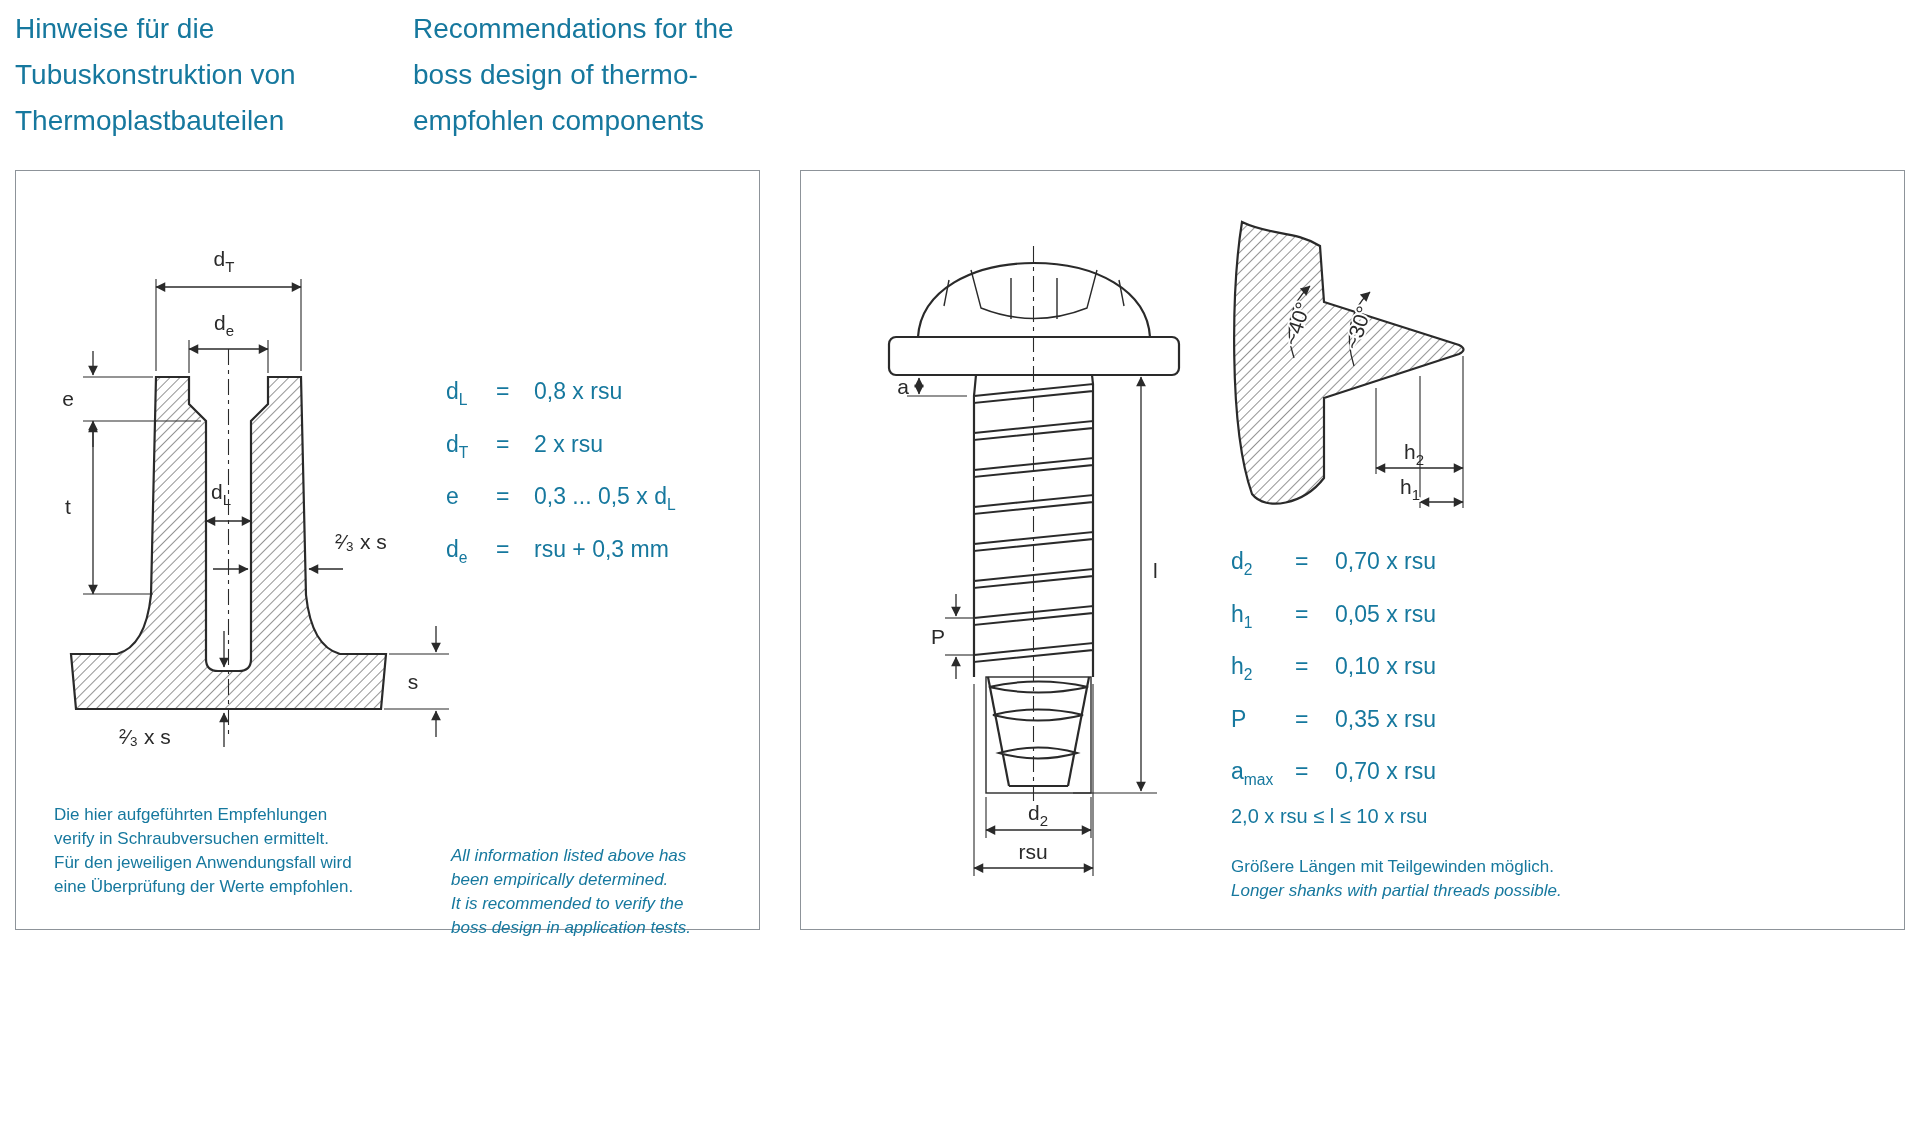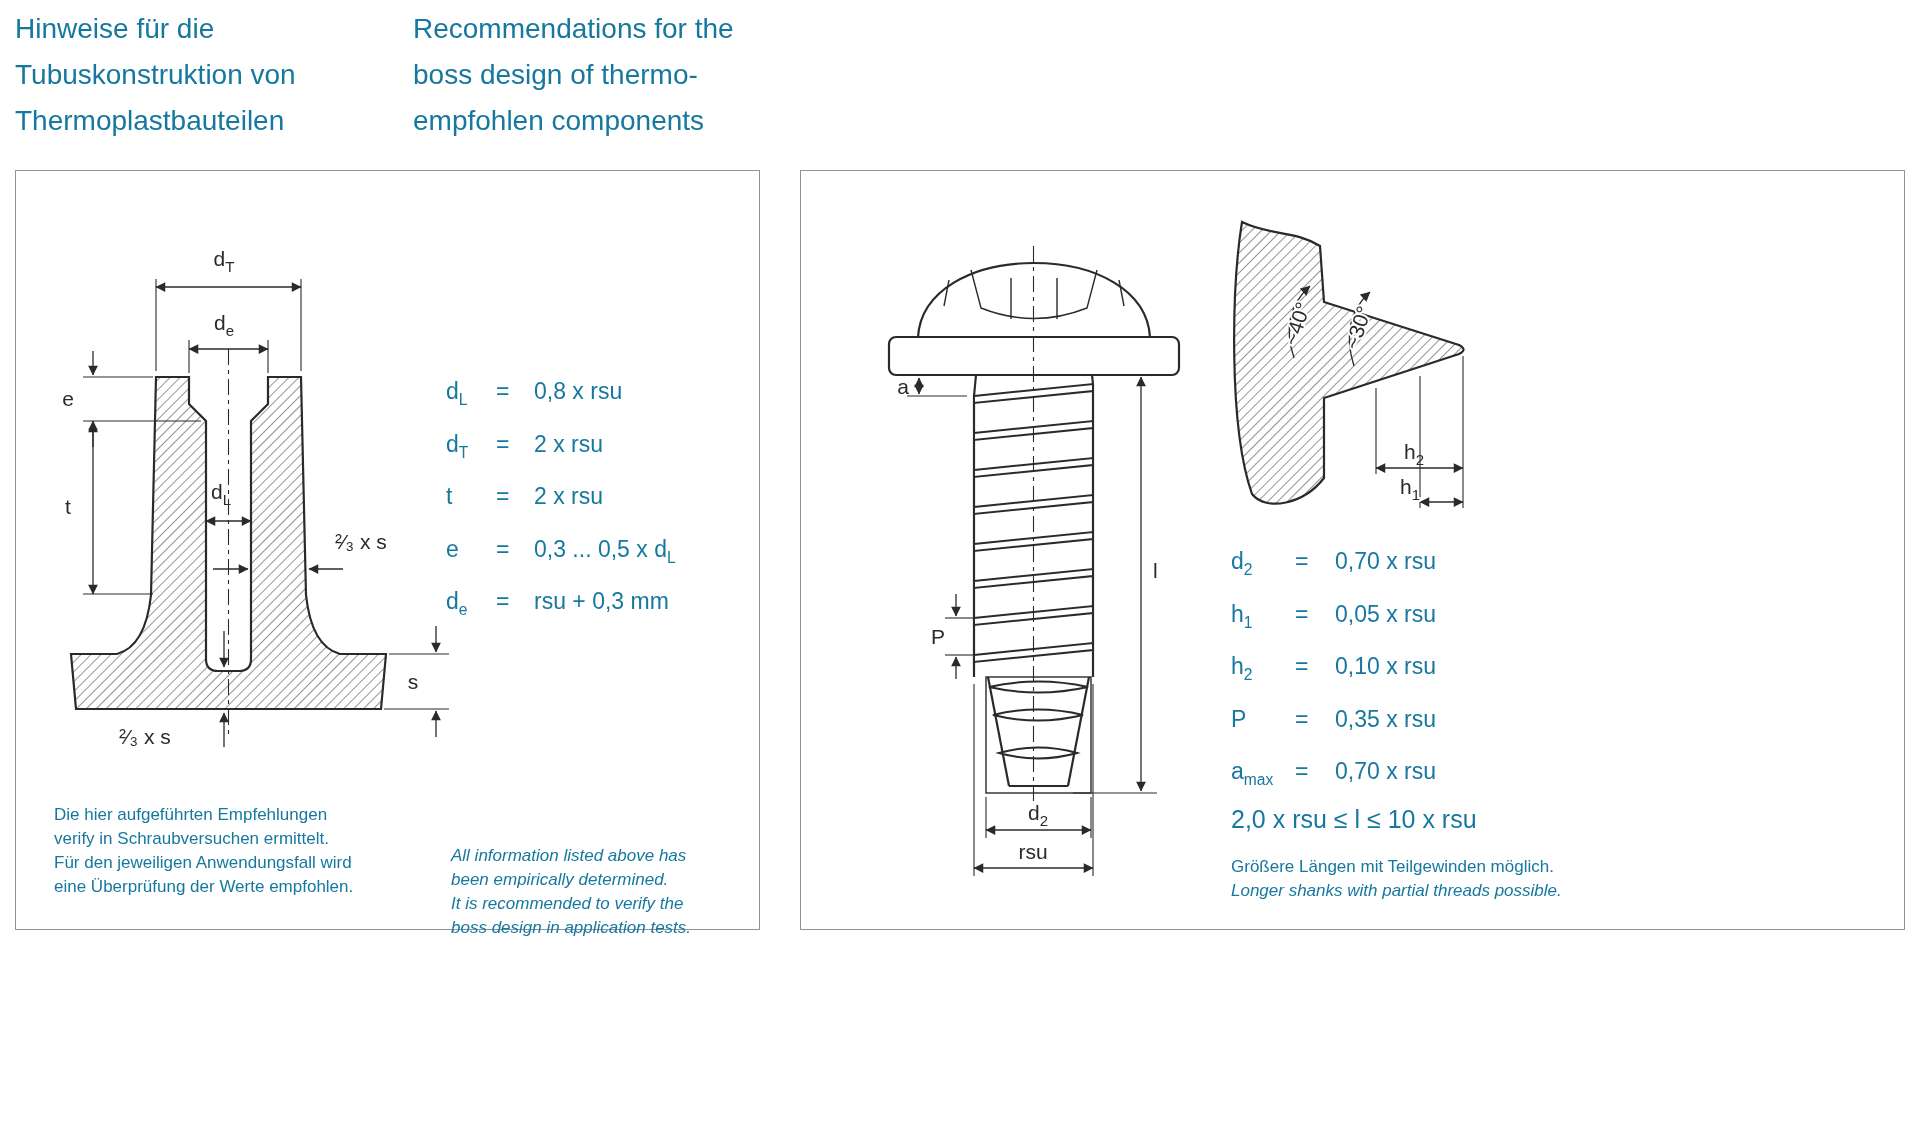--- a/index.html
+++ b/index.html
@@ -23,21 +23,21 @@
   .formulas{position:absolute;color:var(--accent);font-size:23px;}
   .frow{line-height:45px;white-space:nowrap;}
   .fsym{display:inline-block;width:50px;}
   .feq{display:inline-block;width:38px;}
   .panel-right .fsym{width:64px;}
   .panel-right .feq{width:40px;}
   sub{font-size:0.68em;}
 
   .note{position:absolute;color:var(--accent);font-size:17px;line-height:24px;}
   .italic{font-style:italic;}
-  .rule{position:absolute;color:var(--accent);font-size:25px;white-space:nowrap;}
+  .rule{position:absolute;color:var(--accent);font-size:20px;white-space:nowrap;}
 
   
   svg text{font-family:"Liberation Sans",sans-serif;font-size:21px;fill:var(--line);}
   svg .ssub{font-size:15px;}
   svg .halo{paint-order:stroke;stroke:#ffffff;stroke-width:4px;stroke-linejoin:round;}
   .part{stroke:var(--line);stroke-width:2.2;}
   .outline{fill:none;stroke:var(--line);stroke-width:2.2;}
   .outline-fill{fill:#ffffff;stroke:var(--line);stroke-width:2.2;}
   .bar{fill:#ffffff;stroke:var(--line);stroke-width:2;}
   .thin{fill:none;stroke:var(--line);stroke-width:1.4;}
@@ -132,23 +132,20 @@
     </svg>
 
     <div class="formulas" style="left:430px;top:198px;">
       <div class="frow">
         <span class="fsym"><span>d</span><sub>L</sub></span><span class="feq">=</span><span class="fval"><span>0,8 x rsu</span><sub></sub></span>
       </div>
       <div class="frow">
         <span class="fsym"><span>d</span><sub>T</sub></span><span class="feq">=</span><span class="fval"><span>2 x rsu</span><sub></sub></span>
       </div>
       <div class="frow">
-        <span class="fsym"><span>t</span><sub></sub></span><span class="feq">=</span><span class="fval"><span>2 x rsu</span><sub></sub></span>
-      </div>
-      <div class="frow">
         <span class="fsym"><span>e</span><sub></sub></span><span class="feq">=</span><span class="fval"><span>0,3 ... 0,5 x d</span><sub>L</sub></span>
       </div>
       <div class="frow">
         <span class="fsym"><span>d</span><sub>e</sub></span><span class="feq">=</span><span class="fval"><span>rsu + 0,3 mm</span><sub></sub></span>
       </div>
     </div>
 
     <div class="note" style="left:38px;top:632px;">
       <div>Die hier aufgeführten Empfehlungen</div>
       <div>verify in Schraubversuchen ermittelt.</div>

